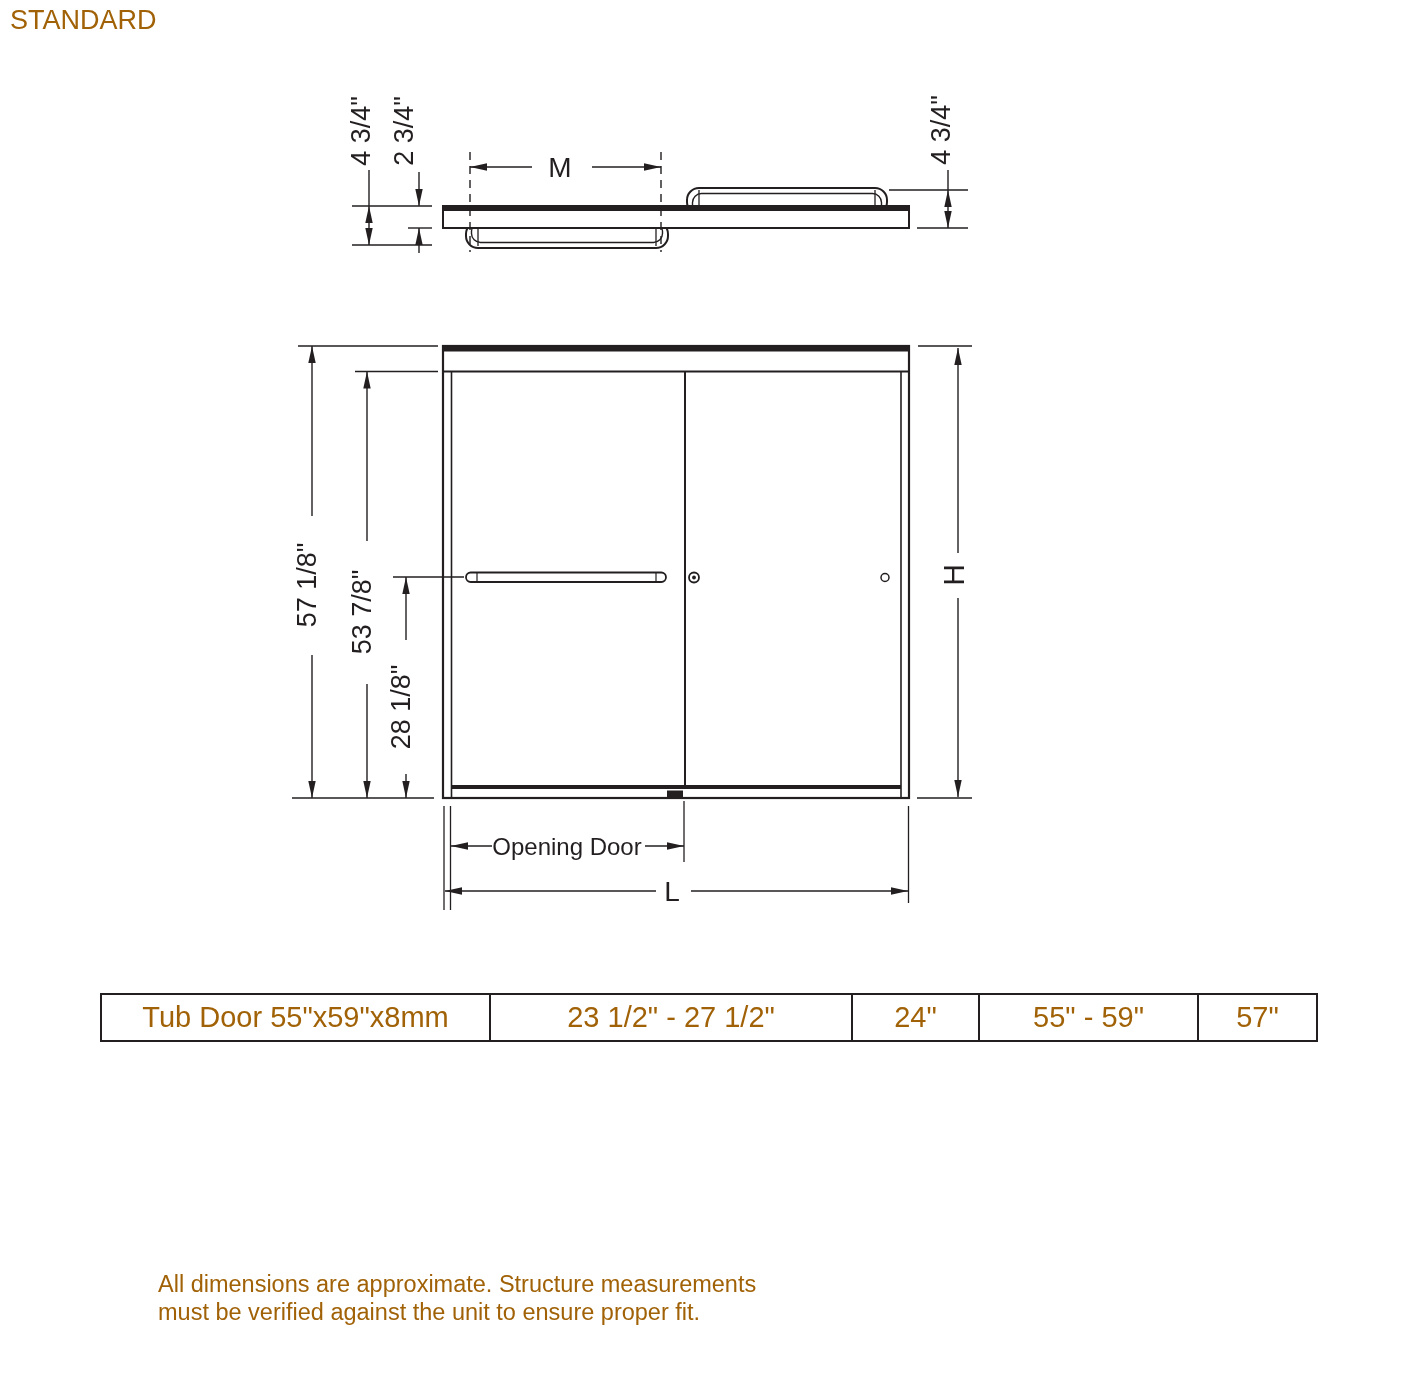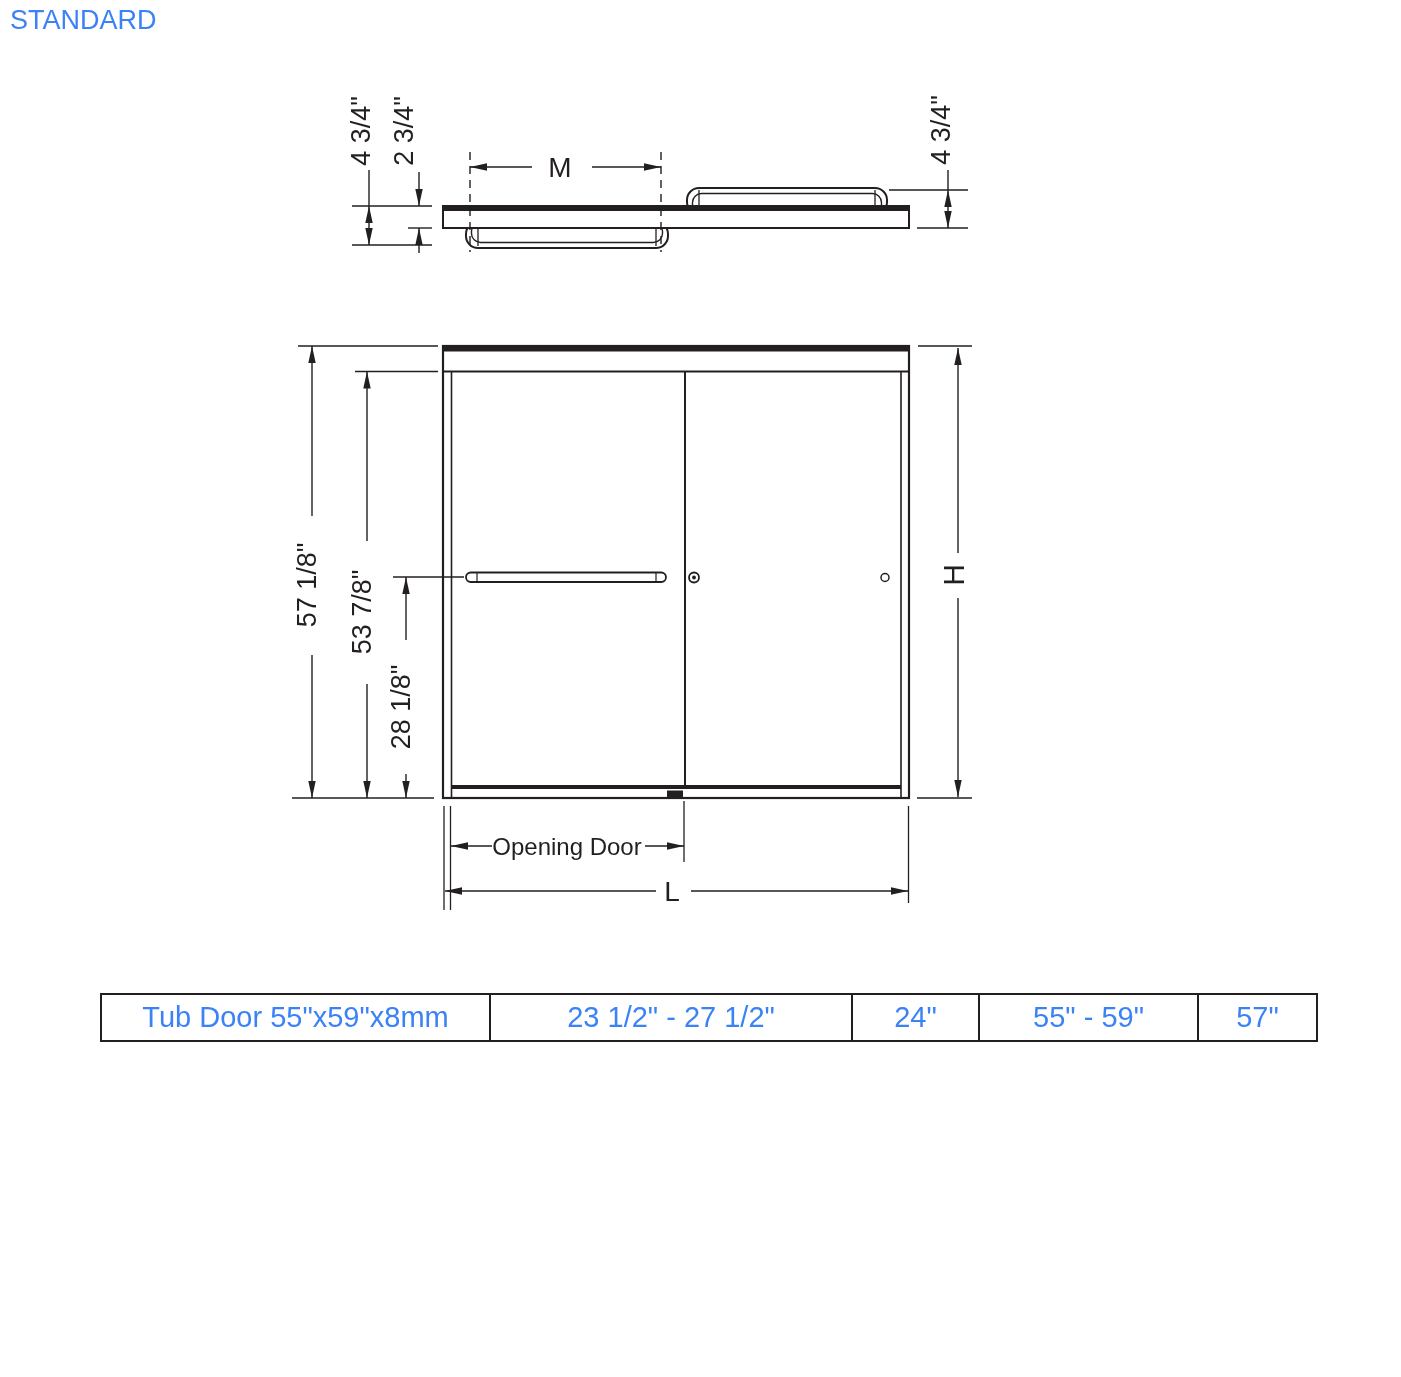--- a/index.html
+++ b/index.html
@@ -1,21 +1,21 @@
 <!DOCTYPE html>
 <html><head>
 <meta charset="utf-8">
 <style>
   html,body{margin:0;padding:0;background:#ffffff;}
   .page{
     position:relative;
     width:1401px;height:1377px;
     background:#ffffff;
     font-family:"Liberation Sans", sans-serif;
-    color:#3b82f6;
+    color:#a16207;
     overflow:hidden;
   }
   .page-title{
     position:absolute;left:10px;top:5px;
     font-size:27px;font-weight:500;letter-spacing:0px;
   }
   svg text{
     font-family:"Liberation Sans", sans-serif;
     fill:#231f20;
   }
@@ -182,15 +182,17 @@
       <td>Tub Door 55"x59"x8mm</td>
       <td>23 1/2" - 27 1/2"</td>
       <td>24"</td>
       <td>55" - 59"</td>
       <td>57"</td>
     </tr>
   </tbody>
     </table>
 
   <div class="footnote">
+    <div>All dimensions are approximate. Structure measurements</div>
+    <div>must be verified against the unit to ensure proper fit.</div>
   </div>
 
 </div>
 
 </body></html>

